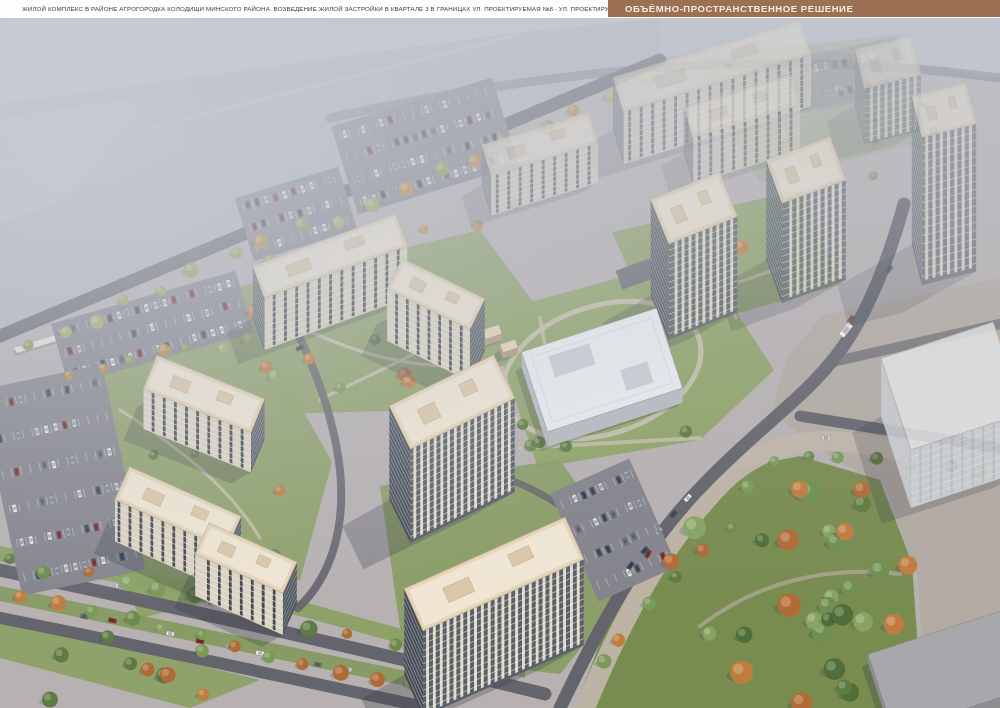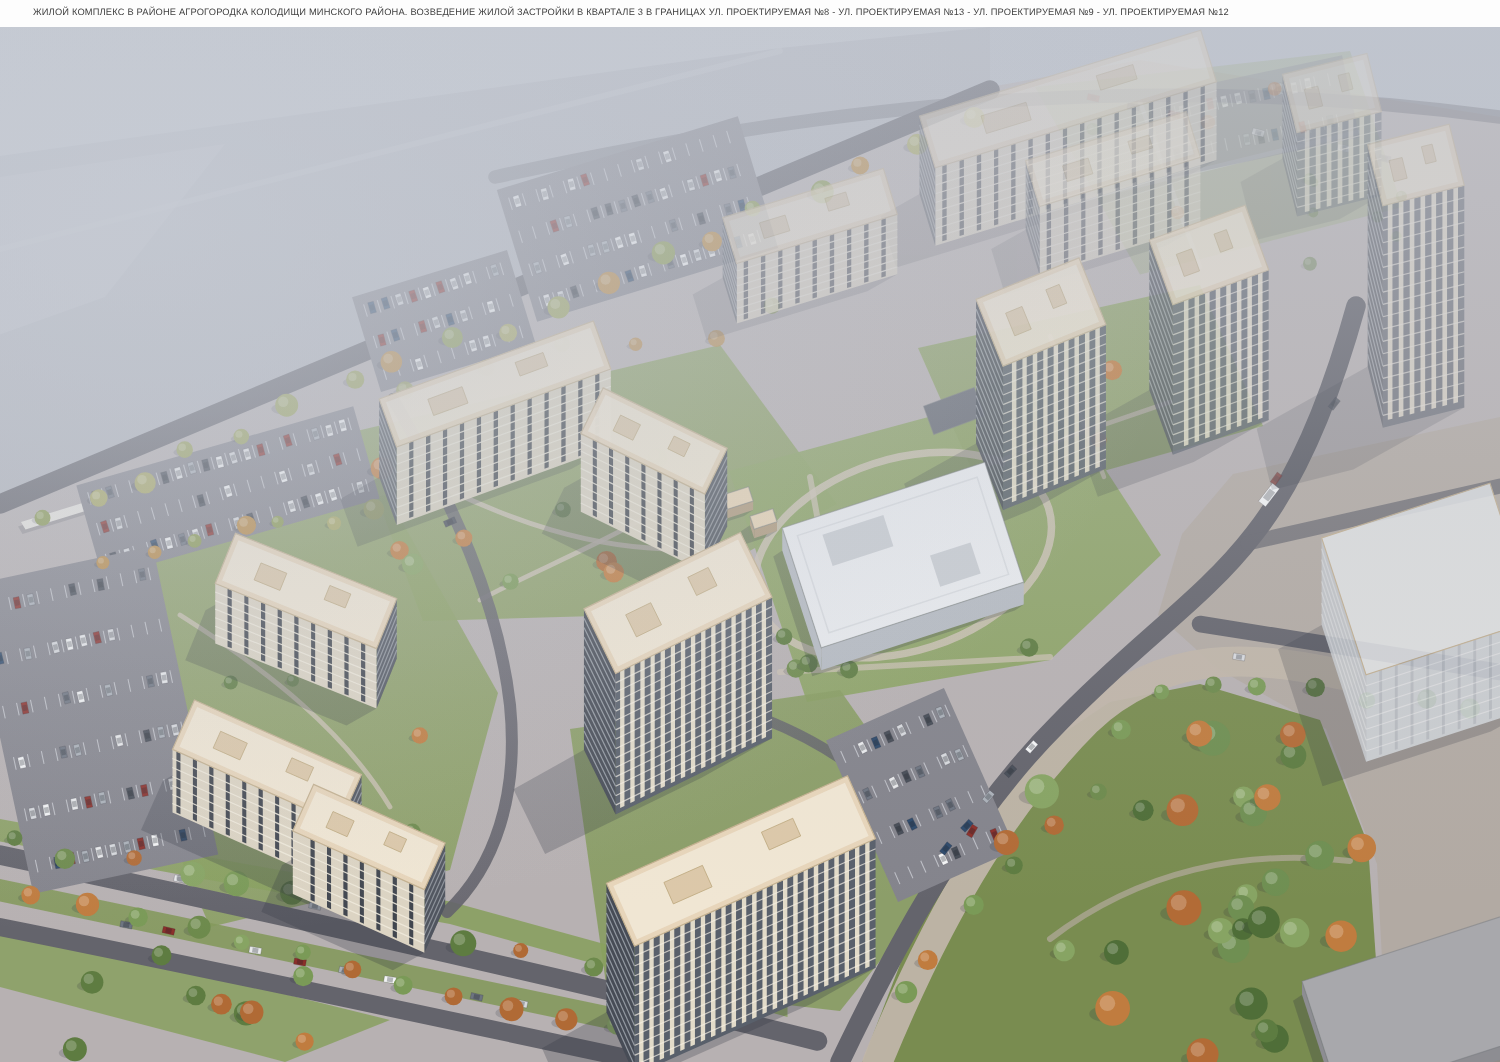--- a/index.html
+++ b/index.html
@@ -12,20 +12,23 @@
         display:flex;align-items:center;box-sizing:border-box;padding-left:17px;}
   .section-banner span{color:#f2ebe4;font-size:9.5px;font-weight:600;letter-spacing:0.06em;white-space:nowrap;}
   #scene{position:absolute;top:18px;left:0;}
 </style>
 </head>
 <body>
 
 <div class="page">
   <div class="header">
     <div class="project-title">ЖИЛОЙ КОМПЛЕКС В РАЙОНЕ АГРОГОРОДКА КОЛОДИЩИ МИНСКОГО РАЙОНА. ВОЗВЕДЕНИЕ ЖИЛОЙ ЗАСТРОЙКИ В КВАРТАЛЕ 3  В ГРАНИЦАХ УЛ. ПРОЕКТИРУЕМАЯ №8 - УЛ. ПРОЕКТИРУЕМАЯ №13 - УЛ. ПРОЕКТИРУЕМАЯ №9 - УЛ. ПРОЕКТИРУЕМАЯ №12</div>
+    <div class="section-banner" style="background: rgb(155, 112, 83);">
+      <span style="color: rgb(242, 235, 228);">ОБЪЁМНО-ПРОСТРАНСТВЕННОЕ РЕШЕНИЕ</span>
+    </div>
   </div>
   <svg id="scene" width="1000" height="690" viewBox="0 0 1000 690">
     <defs>
       <linearGradient id="gBase" x1="0" y1="0" x2="0" y2="1">
         <stop offset="0" stop-color="#b9bec7"></stop>
         <stop offset="1" stop-color="#cbc7c8"></stop>
       </linearGradient>
       <linearGradient id="hazeV" x1="0" y1="0" x2="0" y2="1">
         <stop offset="0" stop-color="#c4c9d3" stop-opacity="0.6"></stop>
         <stop offset="0.25" stop-color="#c4c9d3" stop-opacity="0.38"></stop>

